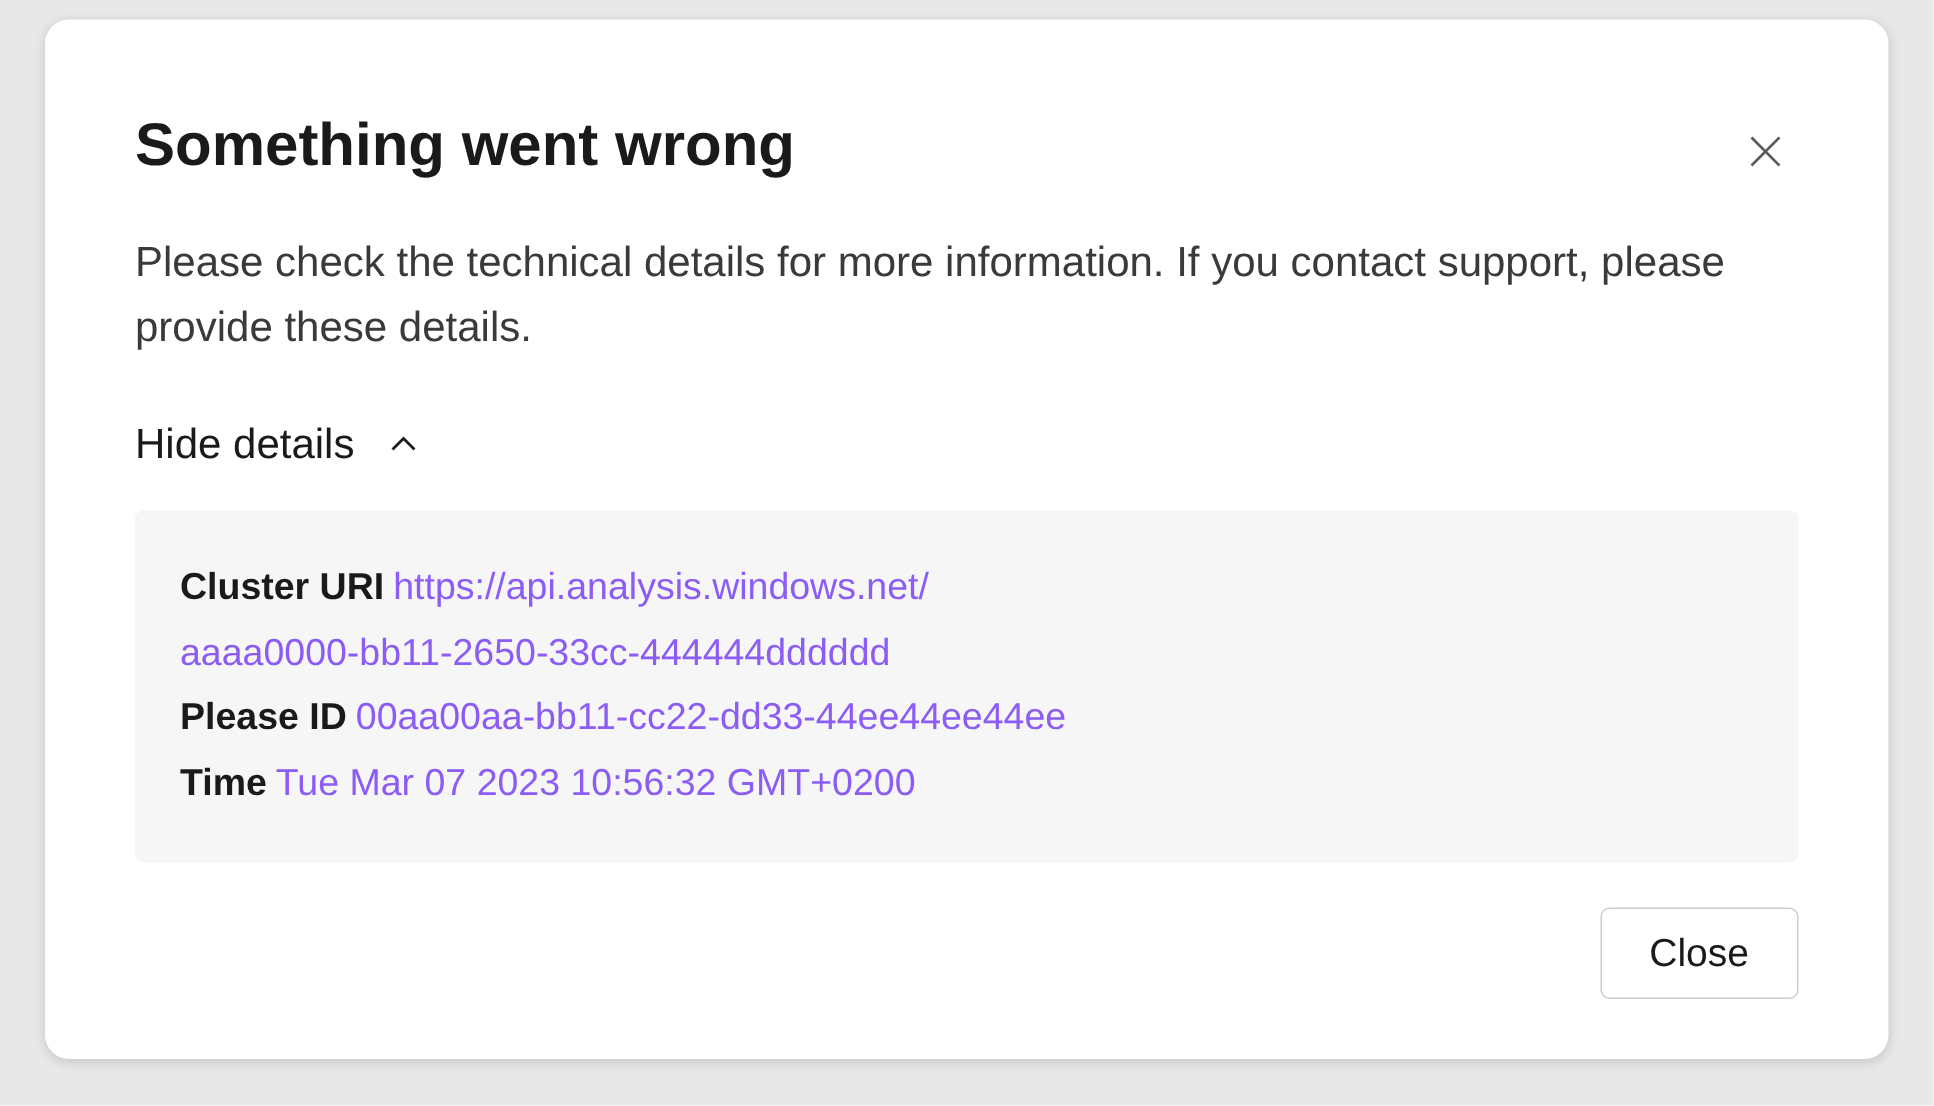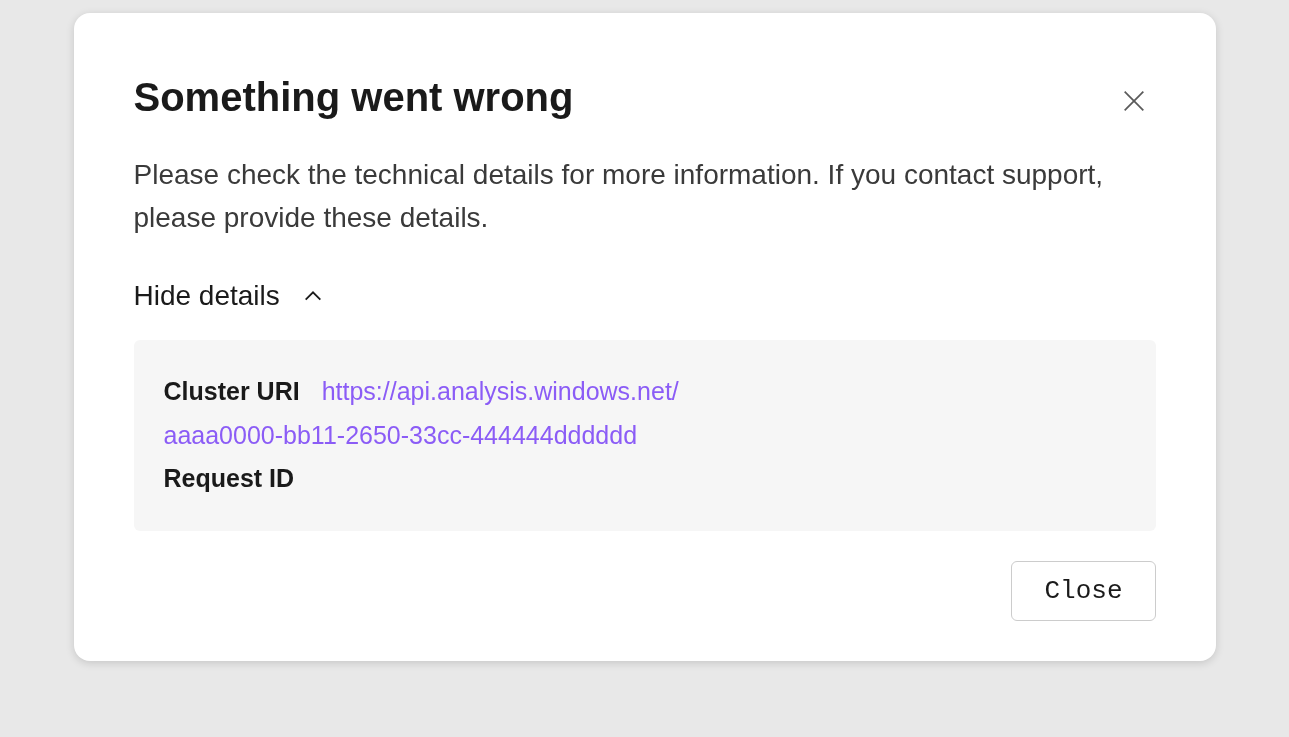--- a/index.html
+++ b/index.html
@@ -13,21 +13,21 @@
       width: 1289px;
       height: 737px;
       display: flex;
       align-items: flex-start;
       justify-content: center;
       padding-top: 13px;
     }
     .modal {
       background: #ffffff;
       border-radius: 16px;
-      width: 1142px;
+      width: 1229px;
       box-shadow: 0 2px 8px rgba(0,0,0,0.15);
       padding: 60px 60px 40px 60px;
       position: relative;
     }
     .modal-header {
       display: flex;
       justify-content: space-between;
       align-items: flex-start;
       margin-bottom: 30px;
     }
@@ -83,37 +83,36 @@
       background: #f6f6f6;
       border-radius: 6px;
       padding: 30px 30px 30px 30px;
       margin-bottom: 30px;
     }
     .detail-row {
       font-size: 25px;
       color: #333333;
       line-height: 1.75;
       display: flex;
-      gap: 22px;
+      gap: 6px;
       align-items: baseline;
     }
     .detail-label {
       font-weight: 700;
       color: #1a1a1a;
       white-space: nowrap;
     }
     .detail-value {
       font-weight: 400;
       color: #8b5cf6;
       word-break: break-all;
     }
     .modal-footer {
       display: flex;
       justify-content: flex-end;
-      font-family: Liberation Mono, monospace;
     }
     .close-button {
       background: #ffffff;
       border: 1px solid #cccccc;
       border-radius: 6px;
       padding: 14px 32px;
       font-size: 26px;
       color: #1a1a1a;
       cursor: pointer;
       font-family: inherit;
@@ -145,20 +144,25 @@
 
   <div class="details-panel">
     <div class="detail-row">
       <span class="detail-label">Cluster URI</span>
       <span class="detail-value">https://api.analysis.windows.net/</span>
     </div>
     <div class="detail-row">
       <span class="detail-value">aaaa0000-bb11-2650-33cc-444444dddddd</span>
     </div>
     <div class="detail-row">
-      <span class="detail-label">Request ID</span>
+      <span class="detail-label">Please ID</span>
+      <span class="detail-value">00aa00aa-bb11-cc22-dd33-44ee44ee44ee</span>
+    </div>
+    <div class="detail-row">
+      <span class="detail-label">Time</span>
+      <span class="detail-value">Tue Mar 07 2023 10:56:32 GMT+0200</span>
     </div>
   </div>
 
   <div class="modal-footer">
     <button class="close-button">Close</button>
   </div>
 </div>
 
 </body></html>

